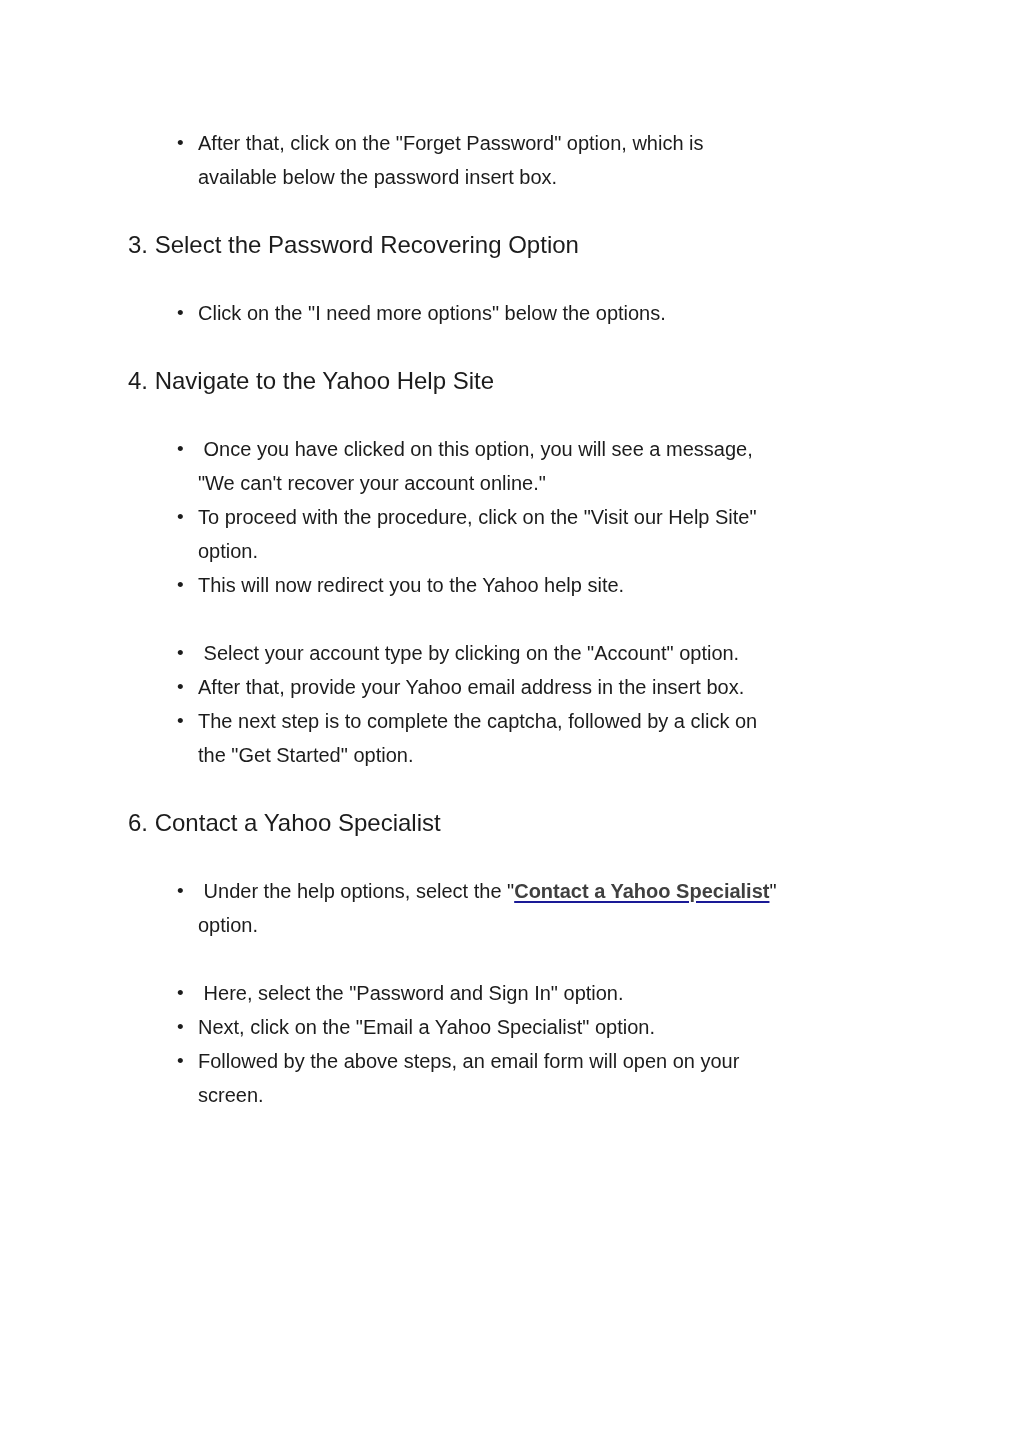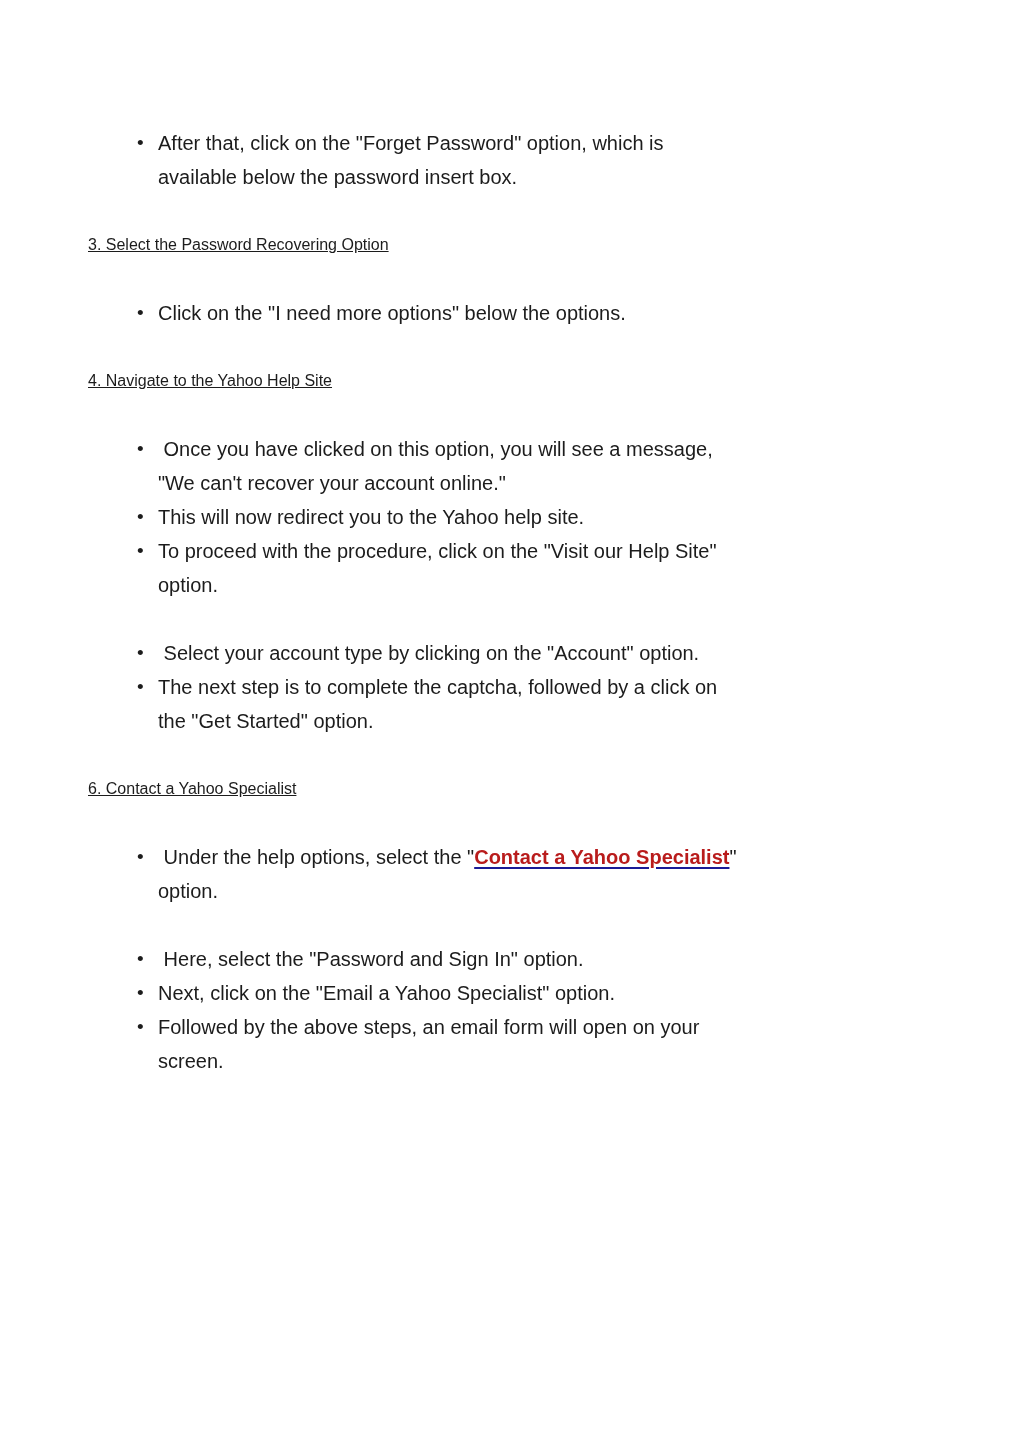--- a/index.html
+++ b/index.html
@@ -12,27 +12,27 @@
     width: 844px;
     height: 1448px;
     background: #ffffff;
     box-sizing: border-box;
     padding: 126px 96px 0 88px;
     font-family: "Liberation Sans", sans-serif;
     font-size: 20px;
     line-height: 34px;
     color: #1c1c1c;
     overflow: hidden;
+    margin-left: 40px;
   }
   .doc-heading {
     margin: 0 0 34px 0;
-    font-size: 16px;
+    font-size: 24px;
     font-weight: 400;
     white-space: pre-wrap;
-    text-decoration: underline;
   }
   .doc-heading.extra-after {
     margin-bottom: 68px;
   }
   ul.bullets {
     list-style: none;
     margin: 0 0 34px 0;
     padding: 0 0 0 70px;
     max-width: 762px;
   }
@@ -68,30 +68,31 @@
       <ul class="bullets">
         <li><span>After that, click on the "Forget Password" option, which is available below the password insert box.</span></li>
       </ul>
       <div class="doc-heading">3. Select the Password Recovering Option</div>
       <ul class="bullets">
         <li><span>Click on the "I need more options" below the options.</span></li>
       </ul>
       <div class="doc-heading">4. Navigate to the Yahoo Help Site</div>
       <ul class="bullets">
         <li><span> Once you have clicked on this option, you will see a message, "We can't recover your account online."</span></li>
+        <li><span>To proceed with the procedure, click on the "Visit our Help Site" option.</span></li>
         <li><span>This will now redirect you to the Yahoo help site.</span></li>
-        <li><span>To proceed with the procedure, click on the "Visit our Help Site" option.</span></li>
       </ul>
       <ul class="bullets">
         <li><span> Select your account type by clicking on the "Account" option.</span></li>
+        <li><span>After that, provide your Yahoo email address in the insert box.</span></li>
         <li><span>The next step is to complete the captcha, followed by a click on the "Get Started" option.</span></li>
       </ul>
       <div class="doc-heading">6. Contact a Yahoo Specialist</div>
       <ul class="bullets">
-        <li><span> Under the help options, select the "</span><a href="#" class="doc-link" style="color: #b91c1c; text-decoration-color: rgb(26, 26, 150);">Contact a Yahoo Specialist</a><span>" option.</span></li>
+        <li><span> Under the help options, select the "</span><a href="#" class="doc-link" style="color: #404040; text-decoration-color: rgb(26, 26, 150);">Contact a Yahoo Specialist</a><span>" option.</span></li>
       </ul>
       <ul class="bullets">
         <li><span> Here, select the "Password and Sign In" option.</span></li>
         <li><span>Next, click on the "Email a Yahoo Specialist" option.</span></li>
         <li><span>Followed by the above steps, an email form will open on your screen.</span></li>
       </ul>
     </div>
 </div>
 
 </body></html>

